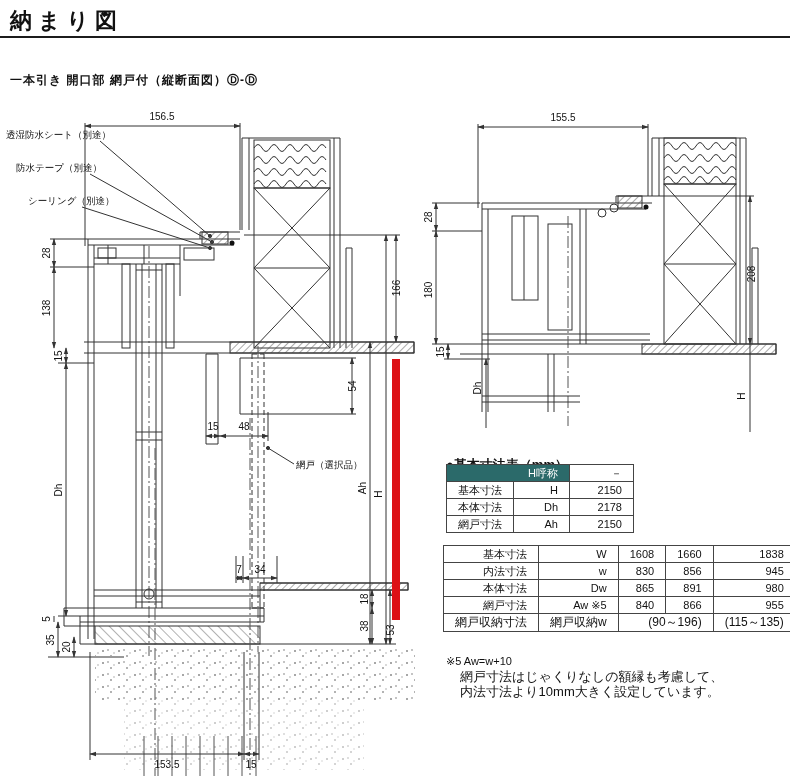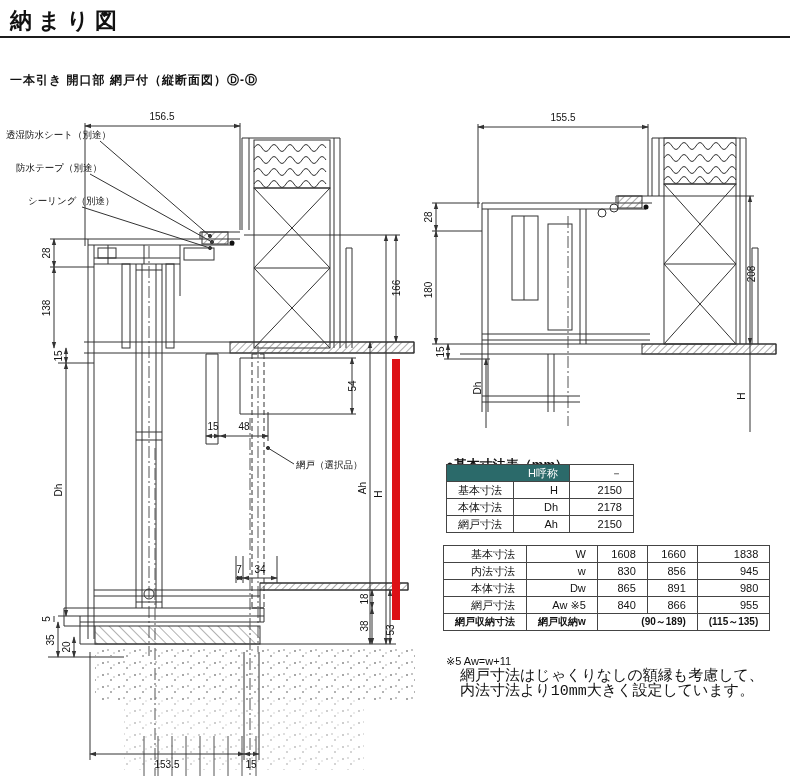--- a/index.html
+++ b/index.html
@@ -10,23 +10,23 @@
   .title-rule { position:absolute; left:0; top:36px; width:790px; height:2px; background:#1c1c1c; }
   .subtitle { position:absolute; left:10px; top:72px; font-size:12px; font-weight:bold; letter-spacing:1px; }
   svg { position:absolute; }
   svg text { font-family:"Liberation Sans","DejaVu Sans",sans-serif; fill:#111; stroke:none; }
   .spec-title { position:absolute; left:446px; top:444px; font-size:13px; font-weight:bold;margin-top:12px; }
   table.spec { position:absolute; border-collapse:collapse; table-layout:fixed; font-size:11px; background:#fff; }
   table.spec th, table.spec td { border:1px solid #444; height:17px; padding:0 11px; text-align:right; font-weight:normal; overflow:hidden; white-space:nowrap; }
   table.spec th.dark { background:#2b6a6a; color:#fff; }
   #h-table { left:446px; top:464px; }
   #w-table { left:443px; top:545px; }
-  #w-table td.small { font-size:10px;font-weight:bold; }
+  #w-table td.small { font-size:12px; }
   .notes { position:absolute; left:446px; top:654px; font-size:11px; line-height:15px; }
-  .notes .indent { padding-left:14px; font-size:15px;font-family:Liberation Mono, monospace; }
+  .notes .indent { padding-left:14px; font-size:13px; }
 </style>
 </head>
 <body>
 
 <div class="page-title">納まり図</div>
 <div class="title-rule"></div>
 <div class="subtitle">一本引き 開口部 網戸付（縦断面図）Ⓓ-Ⓓ</div>
 
 <svg style="left:4px; top:96px;" width="424" height="682" viewBox="0 0 424 682">
   <defs>
@@ -387,23 +387,23 @@
   <tr>
     <td>網戸寸法</td>
     <td>Aw ※5</td>
     <td>840</td>
     <td>866</td>
     <td>955</td>
   </tr>
   <tr>
     <td class="small">網戸収納寸法</td>
     <td class="small">網戸収納w</td>
-    <td colspan="2" class="small">(90～189)</td>
+    <td colspan="2" class="small">(90～196)</td>
     <td class="small">(115～135)</td>
   </tr>
 </tbody>
   </table>
 
 <div class="notes">
-  <div>※5 Aw=w+11</div>
+  <div>※5 Aw=w+10</div>
   <div class="indent">網戸寸法はじゃくりなしの額縁も考慮して、</div>
   <div class="indent">内法寸法より10mm大きく設定しています。</div>
 </div>
 
 </body></html>

